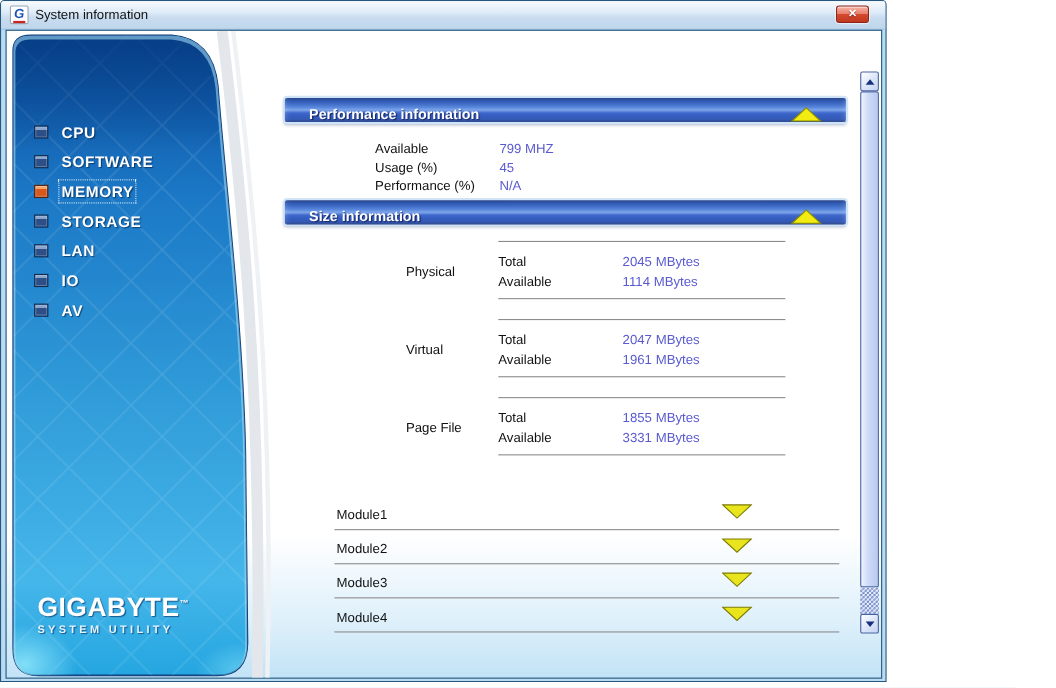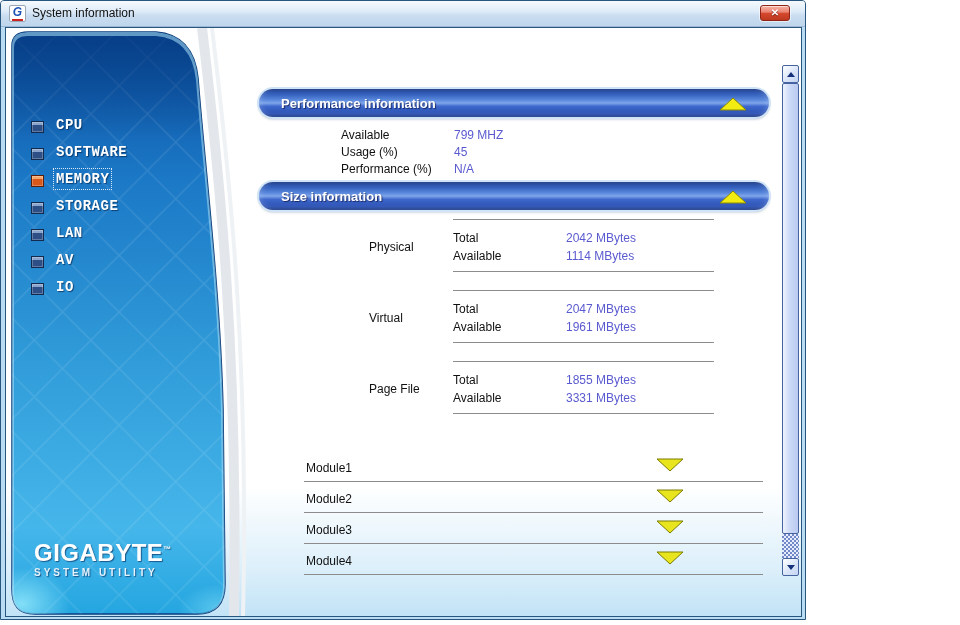--- a/index.html
+++ b/index.html
@@ -25,37 +25,37 @@
     color:#fff; font-size:10px; font-weight:bold; text-align:center; line-height:14px; cursor:pointer;
     text-shadow:0 1px 1px rgba(60,0,0,.6); }
 
   .client { position:absolute; left:4px; top:26px; width:797px; height:590px;
     border:1px solid #27567e; overflow:hidden;
     background:linear-gradient(180deg,#ffffff 0%,#ffffff 78%,#dcefFA 92%,#c2e3f6 100%); }
 
   
   .side-svg { position:absolute; left:0; top:0; }
   .nav { position:absolute; left:20px; top:78px; width:190px; }
-  .nav-item { display:flex; align-items:flex-end; height:27px; cursor:pointer;font-family:Liberation Mono, monospace; }
+  .nav-item { display:flex; align-items:center; height:27px; cursor:pointer; }
   .bullet { width:13px; height:12px; margin-left:5px; margin-right:12px;
     background:linear-gradient(180deg,#8aa4cc 0 3px,#2d4f86 3px 100%);
     border:1px solid #122a4e; box-shadow:inset 0 0 0 1px rgba(255,255,255,.25); }
   .bullet.sel { background:linear-gradient(180deg,#f5a468 0 3px,#d8581c 3px 100%); border-color:#5c1e06; }
   .nav-label { font-size:14px; font-weight:bold; color:#fff; letter-spacing:.5px;
     text-shadow:1px 1px 1px rgba(0,30,70,.65); }
   .nav-label.sel { outline:1px dotted #d8e8f6; outline-offset:2px; }
 
   .logo { position:absolute; left:28px; top:511px; color:#fff; }
   .logo .brand { font-size:24px; font-weight:bold; letter-spacing:.5px; text-shadow:1px 1px 1px rgba(0,30,80,.6); }
   .logo .brand sup { font-size:8px; vertical-align:super; }
   .logo .sub { margin-top:0; font-size:10px; font-weight:bold; letter-spacing:3px; color:#e4f2fc;
     text-shadow:1px 1px 1px rgba(0,30,80,.6); }
 
   
-  .hdr { position:absolute; left:253px; width:510px; height:28px; border-radius:14px; cursor:pointer;
+  .hdr { position:absolute; left:253px; width:510px; height:22px; border-radius:2px; cursor:pointer;
     background:linear-gradient(180deg,#0f2e7c 0%,#2a56b4 14%,#5c8ade 40%,#7fa6ea 50%,#3e68cc 62%,#2c52b4 88%,#16327e 100%);
     box-shadow:0 0 0 2px #cfe4f6, 0 2px 3px rgba(20,40,90,.35), inset 0 0 6px rgba(255,255,255,.25); }
   .hdr-t { position:absolute; left:22px; top:7px; font-size:13px; font-weight:bold; color:#fff;
     text-shadow:1px 1px 1px rgba(0,0,40,.6); }
   .hdr .tri { position:absolute; right:22px; top:8px; cursor:pointer; }
 
   
   .perf-rows { position:absolute; left:335px; top:100px; width:420px; }
   .prow { display:flex; height:17px; font-size:12px; }
   .plabel { width:113px; color:#111; }
@@ -169,26 +169,26 @@
             <span class="nav-label">STORAGE</span>
           </div>
 
           <div class="nav-item">
             <span class="bullet"></span>
             <span class="nav-label">LAN</span>
           </div>
 
           <div class="nav-item">
             <span class="bullet"></span>
+            <span class="nav-label">IO</span>
+          </div>
+
+          <div class="nav-item">
+            <span class="bullet"></span>
             <span class="nav-label">AV</span>
-          </div>
-
-          <div class="nav-item">
-            <span class="bullet"></span>
-            <span class="nav-label">IO</span>
           </div>
         </div>
 
       <div class="logo">
         <div class="brand"><span>GIGABYTE</span><sup>™</sup></div>
         <div class="sub">SYSTEM UTILITY</div>
       </div>
 
       <div class="hdr" style="top:61px">
         <span class="hdr-t">Performance information</span>
@@ -224,21 +224,21 @@
             </svg>
         </span>
       </div>
       <div class="size-groups">
 
           <div class="sgroup">
             <span class="glabel">Physical</span>
             <div class="grows">
               <div class="srow">
                 <span class="slabel">Total</span>
-                <span class="svalue">2042 MBytes</span>
+                <span class="svalue">2045 MBytes</span>
               </div>
               <div class="srow">
                 <span class="slabel">Available</span>
                 <span class="svalue">1114 MBytes</span>
               </div>
             </div>
           </div>
 
           <div class="sgroup">
             <span class="glabel">Virtual</span>

